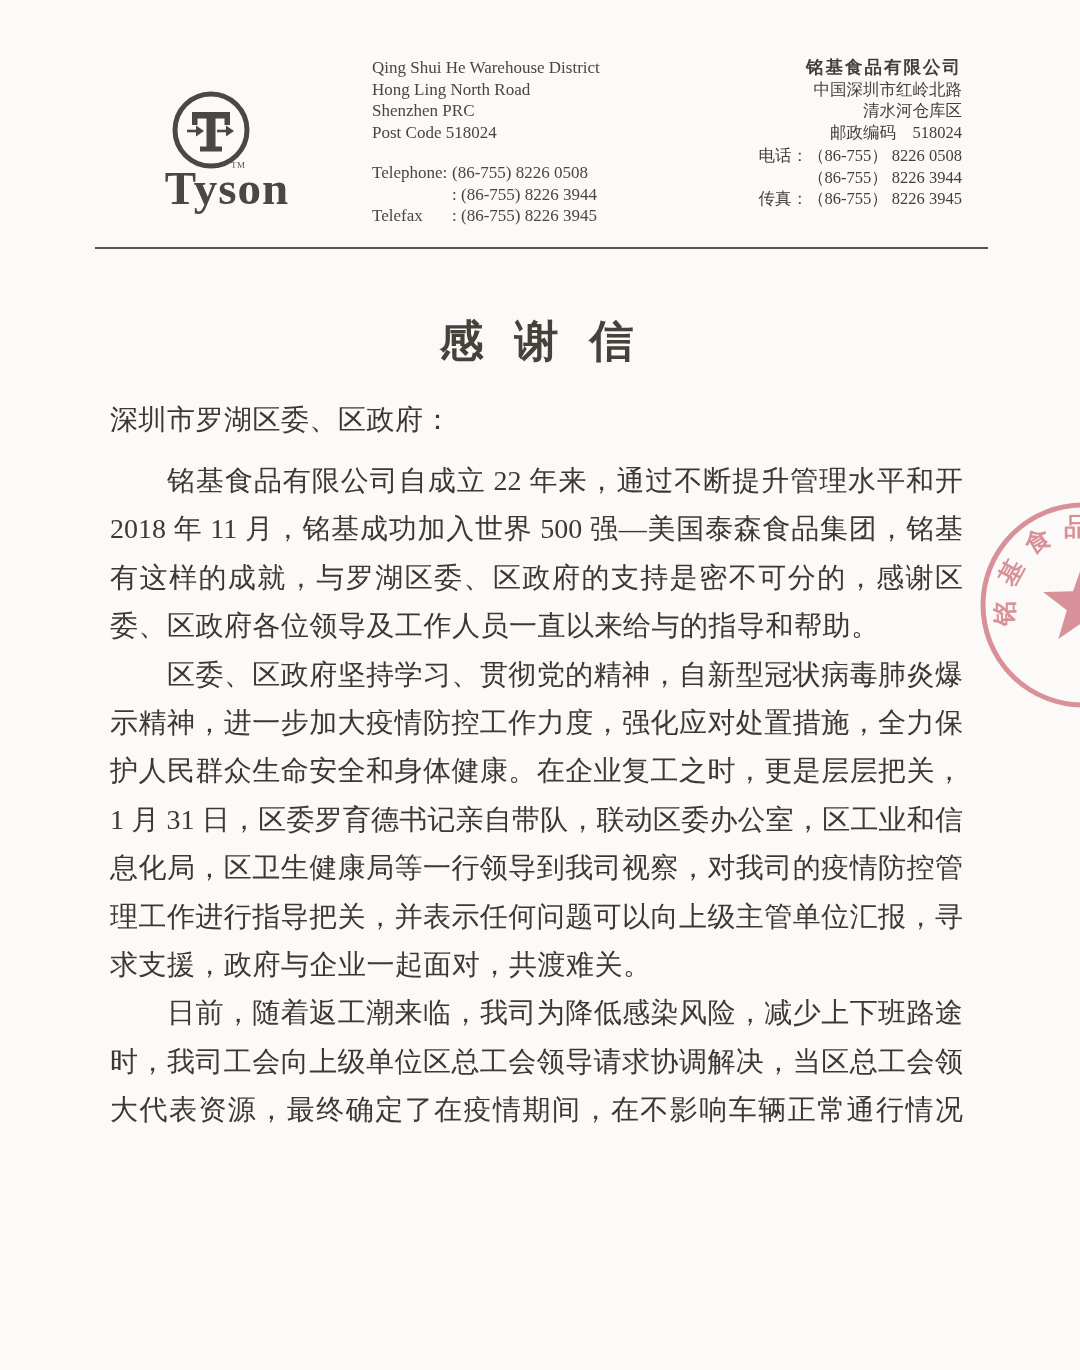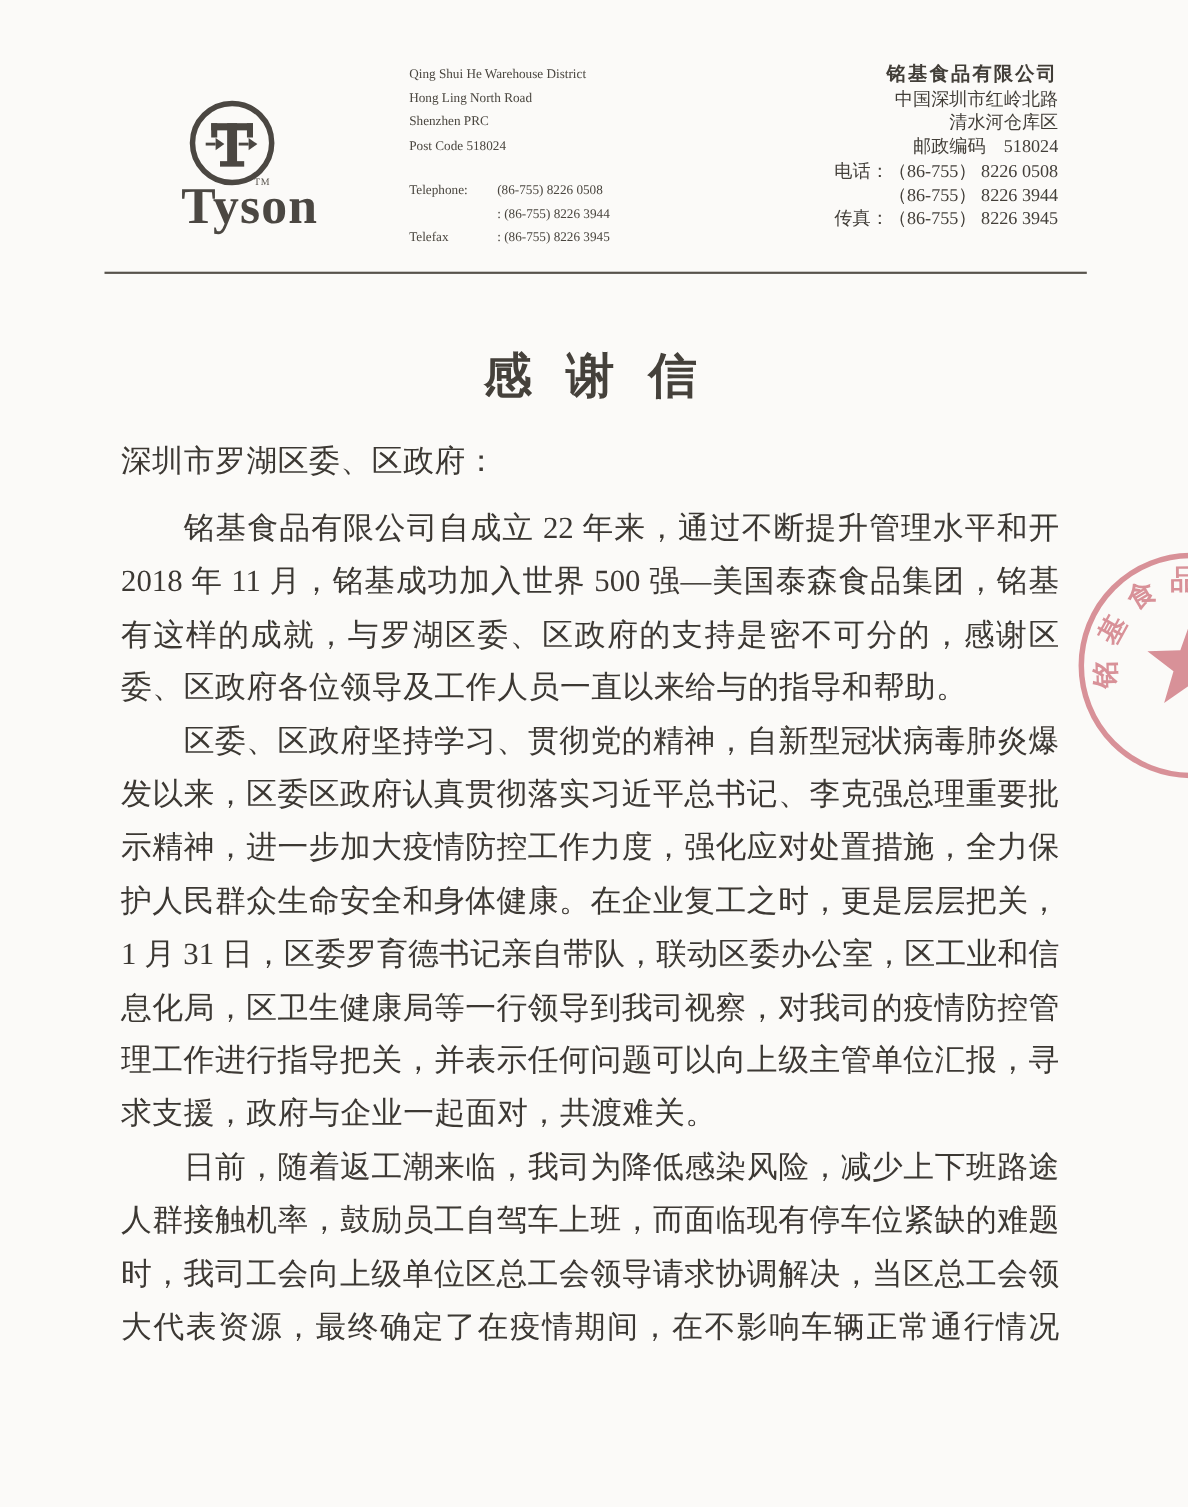--- a/index.html
+++ b/index.html
@@ -8,21 +8,21 @@
     background:#fbfaf8;overflow:hidden;color:#3c3833;
     font-family:"Liberation Serif","DejaVu Serif",serif;
   }
   
   .logo-svg{position:absolute;left:140px;top:88px;}
   .brand{
     position:absolute;left:142px;top:165px;width:170px;text-align:center;
     font-size:47px;font-weight:700;color:#4b4742;letter-spacing:1px;line-height:1;
   }
   .tm{position:absolute;left:231px;top:160px;font-size:9px;color:#5a564f;letter-spacing:.5px;}
-  .addr-en{position:absolute;left:372px;top:57px;font-size:12px;line-height:21.5px;color:#4a463f;}
+  .addr-en{position:absolute;left:372px;top:57px;font-size:17px;line-height:21.5px;color:#4a463f;}
   .addr-en .phones{margin-top:19px;}
   .prow{display:flex;}
   .plabel{display:inline-block;width:80px;}
   .addr-zh{position:absolute;right:118px;top:57px;text-align:right;font-size:16.5px;line-height:21.5px;color:#423e38;}
   .addr-zh .company{font-size:17.5px;font-weight:700;letter-spacing:2px;}
   .addr-zh .phones{margin-top:2px;}
   .rule{position:absolute;left:95px;top:247px;width:893px;height:2px;background:#57534c;}
   
   .body{position:absolute;left:110px;top:318px;width:853px;font-size:28px;color:#3c3833;}
   .title{
@@ -103,30 +103,28 @@
   <main class="body">
     <h1 class="title">感 谢 信</h1>
     <div class="salutation">深圳市罗湖区委、区政府：</div>
     <div class="paras">
       <div class="line indent j">铭基食品有限公司自成立 22 年来，通过不断提升管理水平和开</div>
       <div class="line j">2018 年 11 月，铭基成功加入世界 500 强—美国泰森食品集团，铭基</div>
       <div class="line j">有这样的成就，与罗湖区委、区政府的支持是密不可分的，感谢区</div>
       <div class="line">委、区政府各位领导及工作人员一直以来给与的指导和帮助。</div>
 
       <div class="line indent j">区委、区政府坚持学习、贯彻党的精神，自新型冠状病毒肺炎爆</div>
-      <div class="line j">发以来，区委区政府认真贯彻落实习近平总书记、李克强总理重要批</div>
       <div class="line j">示精神，进一步加大疫情防控工作力度，强化应对处置措施，全力保</div>
       <div class="line j">护人民群众生命安全和身体健康。在企业复工之时，更是层层把关，</div>
       <div class="line j">1 月 31 日，区委罗育德书记亲自带队，联动区委办公室，区工业和信</div>
       <div class="line j">息化局，区卫生健康局等一行领导到我司视察，对我司的疫情防控管</div>
       <div class="line j">理工作进行指导把关，并表示任何问题可以向上级主管单位汇报，寻</div>
       <div class="line">求支援，政府与企业一起面对，共渡难关。</div>
 
       <div class="line indent j">日前，随着返工潮来临，我司为降低感染风险，减少上下班路途</div>
-      <div class="line j">人群接触机率，鼓励员工自驾车上班，而面临现有停车位紧缺的难题</div>
       <div class="line j">时，我司工会向上级单位区总工会领导请求协调解决，当区总工会领</div>
       <div class="line j">大代表资源，最终确定了在疫情期间，在不影响车辆正常通行情况</div>
     </div>
   </main>
 
   <svg class="seal" width="230" height="230" viewBox="0 0 230 230">
     <circle cx="115" cy="115" r="100" fill="none" stroke-width="5" stroke="#c4515e"></circle>
     <path id="sealArc" d="M 49.2,138.9 A 70,70 0 1 1 180.8,138.9" fill="none"></path>
     <text fill="#c4515e">
       <textPath href="#sealArc" startOffset="4">铭基食品有限公司</textPath>

